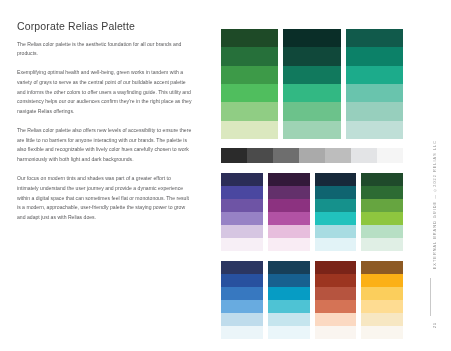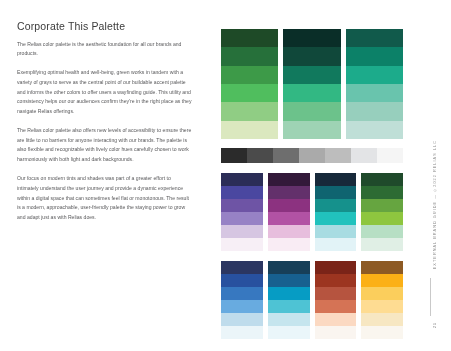--- a/index.html
+++ b/index.html
@@ -133,21 +133,21 @@
     writing-mode: vertical-rl;
     transform: rotate(180deg);
   }
 </style>
 </head>
 <body>
 
 <div id="page">
 
   <div id="text-column">
-    <h1 id="page-title">Corporate This Palette</h1>
+    <h1 id="page-title">Corporate Relias Palette</h1>
     <p class="body-paragraph">The Relias color palette is the aesthetic foundation for all our brands and products.</p>
     <p class="body-paragraph">Exemplifying optimal health and well-being, green works in tandem with a variety of grays to serve as the central point of our buildable accent palette and informs the other colors to offer users a wayfinding guide. This utility and consistency helps our our audiences confirm they're in the right place as they navigate Relias offerings.</p>
     <p class="body-paragraph">The Relias color palette also offers new levels of accessibility to ensure there are little to no barriers for anyone interacting with our brands. The palette is also flexible and recognizable with lively color hues carefully chosen to work harmoniously with both light and dark backgrounds.</p>
     <p class="body-paragraph">Our focus on modern tints and shades was part of a greater effort to intimately understand the user journey and provide a dynamic experience within a digital space that can sometimes feel flat or monotonous. The result is a modern, approachable, user-friendly palette the staying power to grow and adapt just as with Relias does.</p>
   </div>
 
   <div id="swatch-area">
 
     <div class="swatch-row" id="row-greens">
         <div class="swatch-column">

